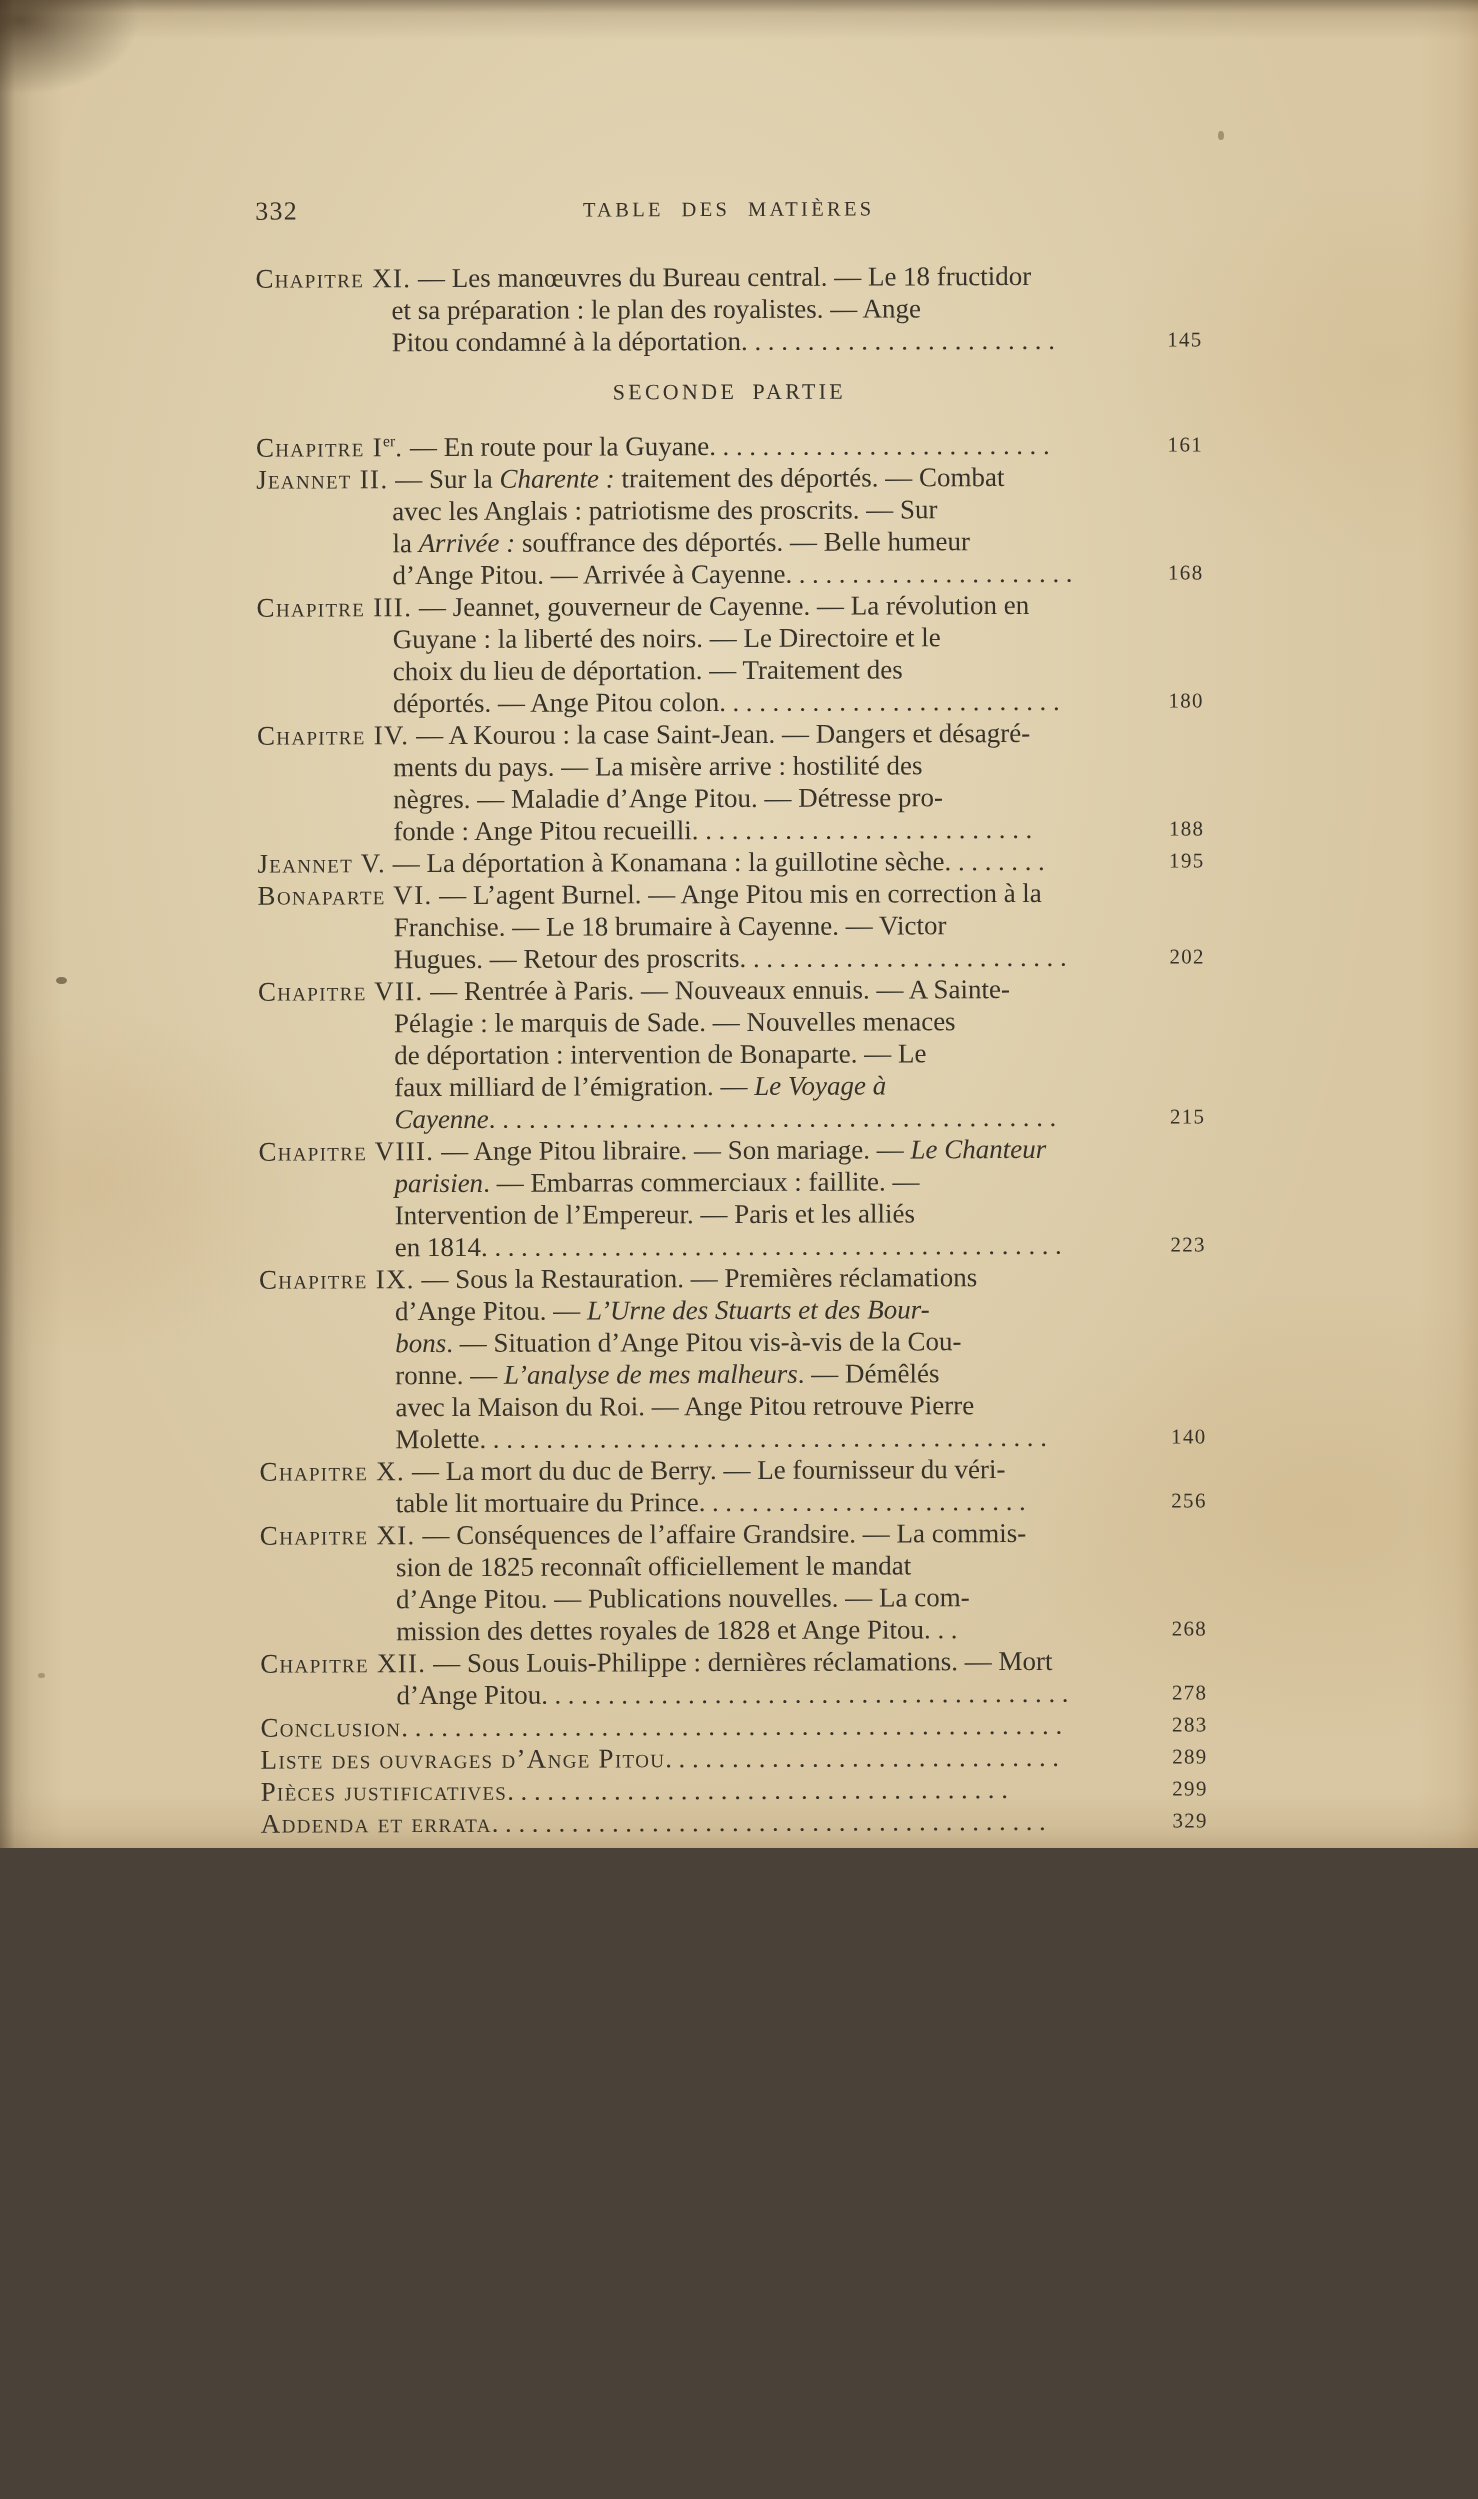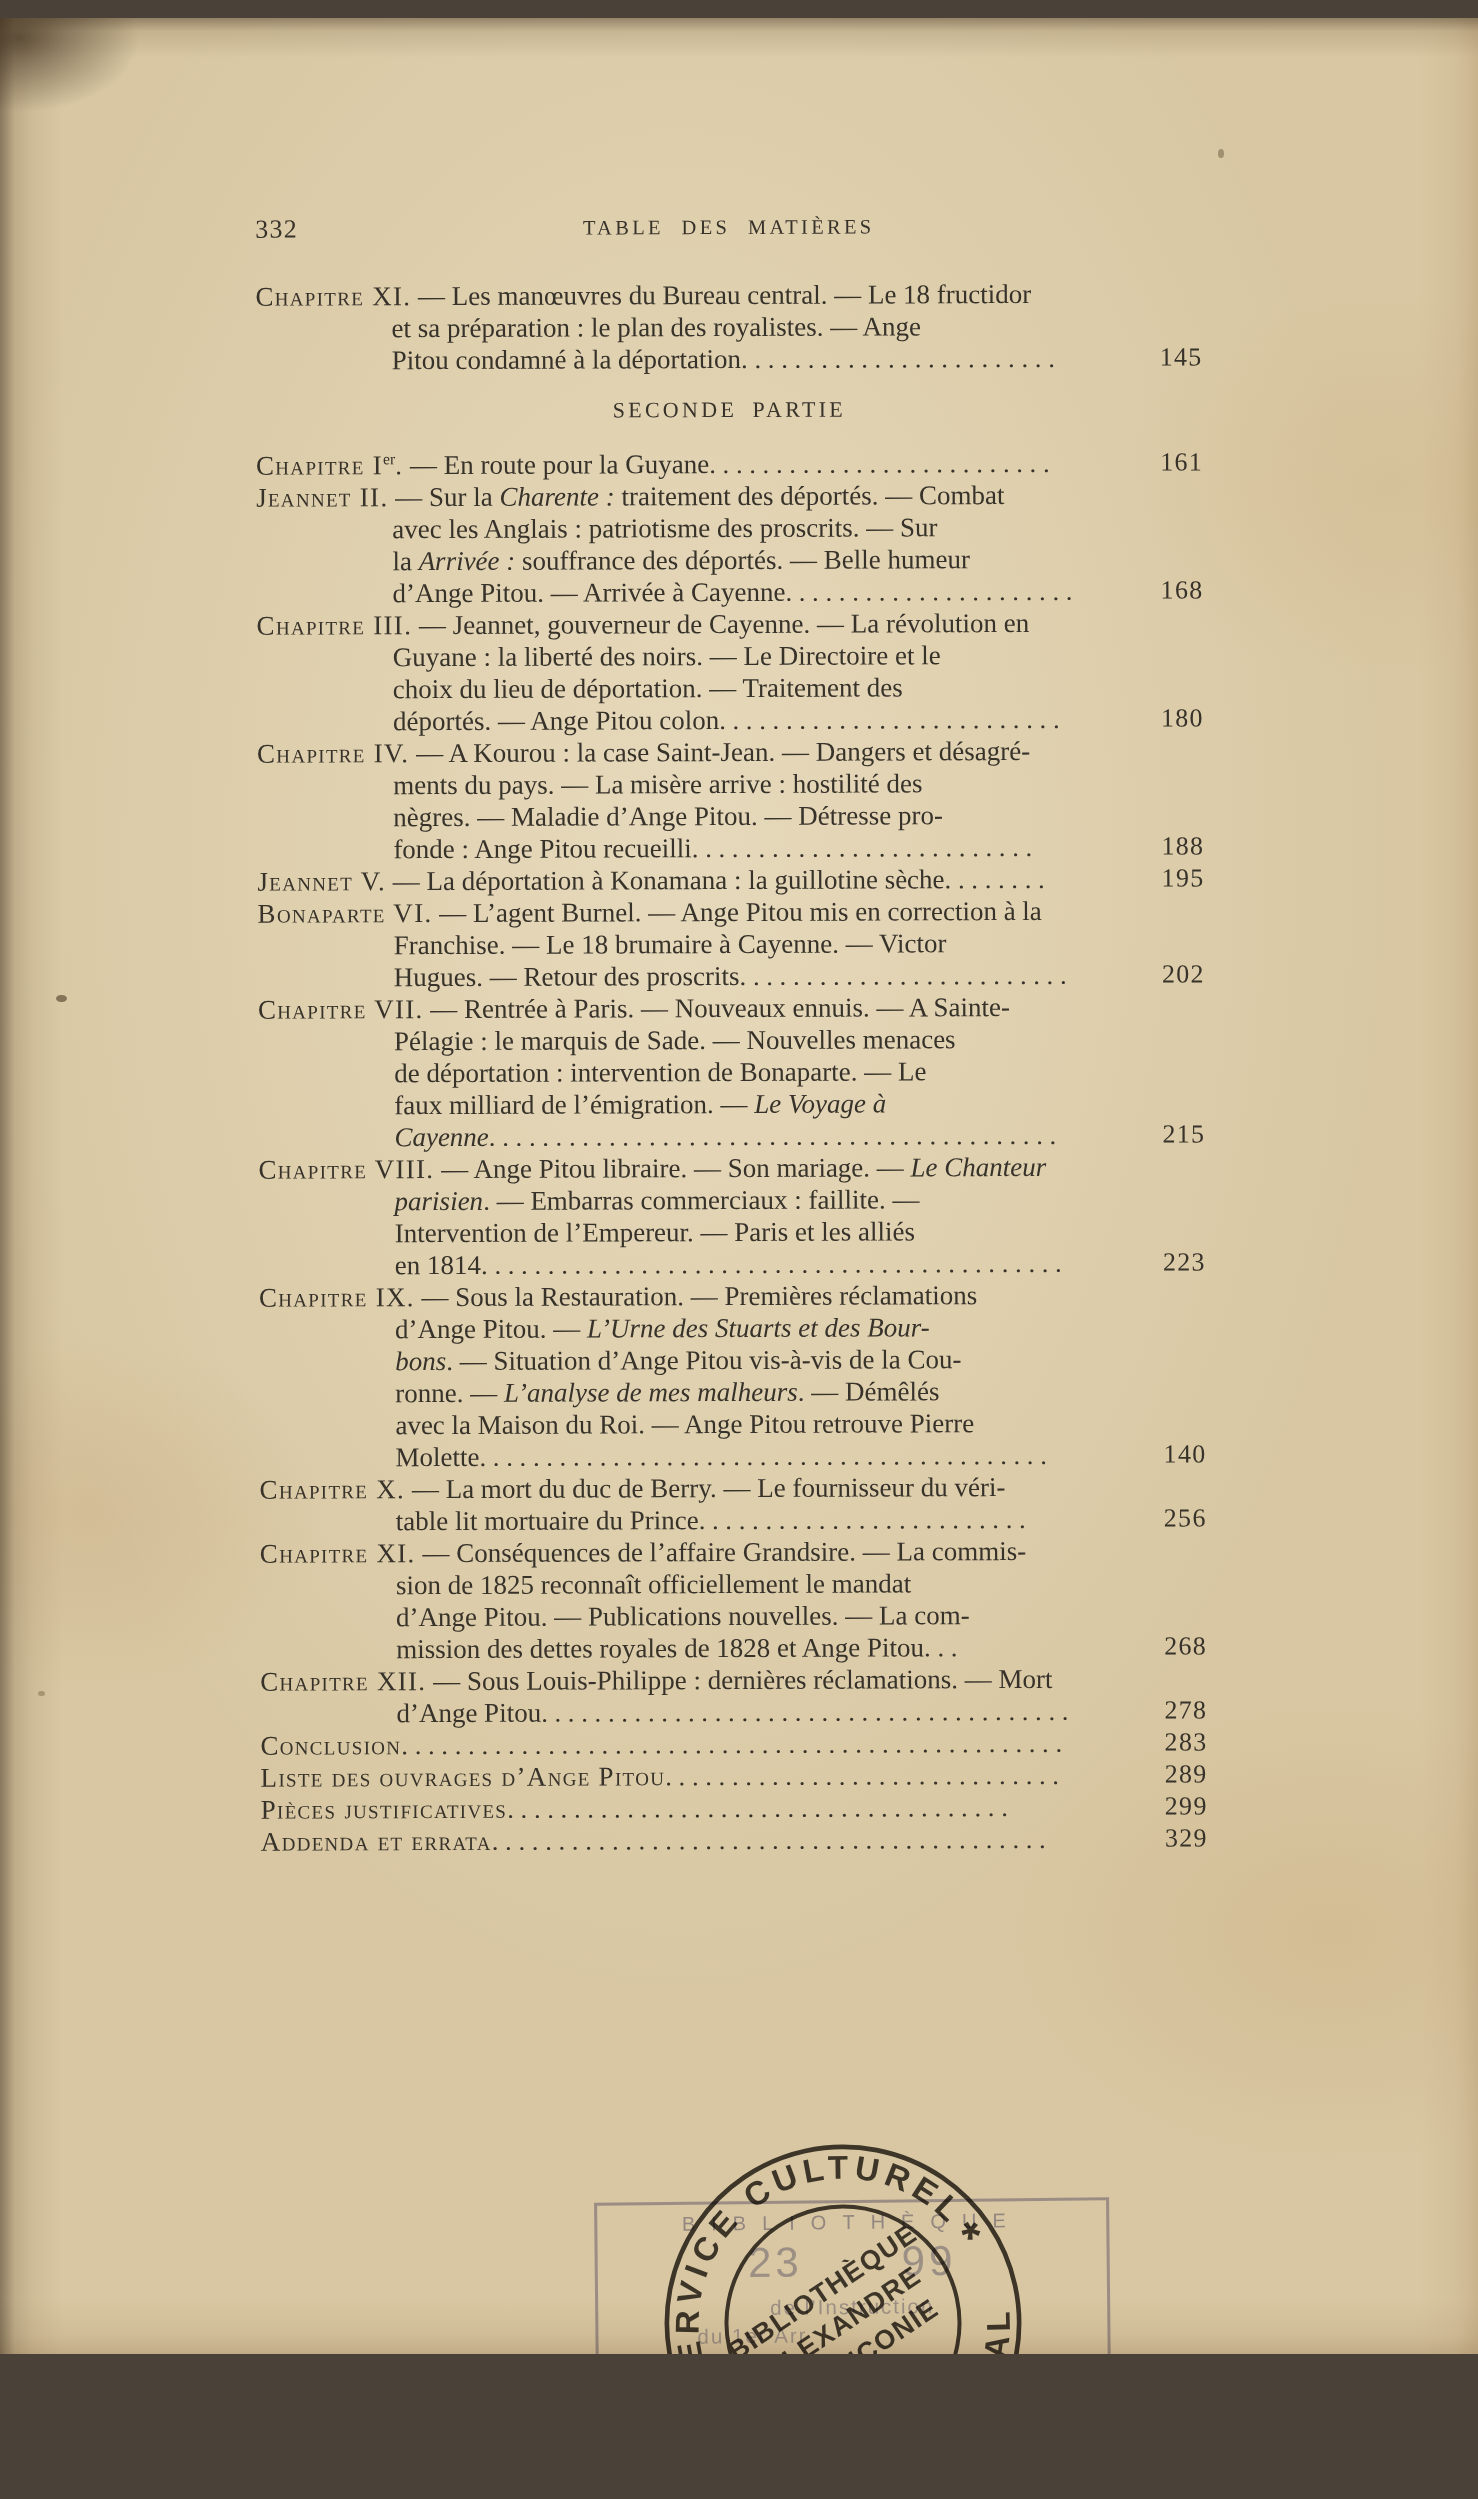--- a/index.html
+++ b/index.html
@@ -1,36 +1,35 @@
 <!DOCTYPE html>
 <html style="font-size:10.6px"><head>
 <meta charset="utf-8">
 <style>
   html, body { margin: 0; padding: 0; }
   body { background: #4a4238; }
 
   .page {
     position: relative;
     width: 1479px;
-    height: 2336px;
+    height: 1848px;
     overflow: hidden;
     font-family: "Liberation Serif", "DejaVu Serif", serif;
     color: #37322a;
     background:
       radial-gradient(159px 99px at 20px 20px, rgba(47,32,17,0.65), rgba(47,32,17,0) 75%),
       linear-gradient(90deg, rgba(56,40,24,0.5) 0px, rgba(97,74,47,0.22) 14.5px, rgba(120,95,62,0.1) 33px, rgba(0,0,0,0) 63px),
       linear-gradient(180deg, rgba(62,44,25,0.45) 0px, rgba(104,80,50,0.18) 13.2px, rgba(0,0,0,0) 40px),
       linear-gradient(270deg, rgba(151,116,74,0.25) 0px, rgba(168,136,92,0.1) 23px, rgba(0,0,0,0) 60px),
       linear-gradient(0deg, rgba(134,101,62,0.28) 0px, rgba(150,119,78,0.12) 20px, rgba(0,0,0,0) 56px),
       radial-gradient(410px 278px at 94% 20%, rgba(200,168,116,0.2), rgba(0,0,0,0) 70%),
       radial-gradient(463px 331px at 90% 82%, rgba(190,152,98,0.22), rgba(0,0,0,0) 70%),
       radial-gradient(344px 251px at 6% 64%, rgba(180,142,92,0.18), rgba(0,0,0,0) 70%),
       radial-gradient(992px 1587px at 46% 36%, rgba(248,240,219,0.45), rgba(248,240,219,0) 72%),
       #d8c7a2;
-    margin-top: 18px;
   }
 
   .content {
     position: absolute;
     left: 258px;
     top: 195px;
     width: 947px;
     transform: rotate(-0.2deg);
   }
 
@@ -49,21 +48,21 @@
 
   .label { font-variant-caps: small-caps; letter-spacing: 1.3px; }
   .label sup.label-sup { font-variant-caps: normal; font-size: 0.58em; vertical-align: super; letter-spacing: 0; }
 
   .seg.italic { font-style: italic; }
 
   .dots { letter-spacing: 6.6px; }
 
   .pagenum {
     position: absolute; right: 0; bottom: 0;
-    font-size: 26px; line-height: 32px; letter-spacing: 1.3px;
+    font-size: 21px; line-height: 32px; letter-spacing: 1.3px;
   }
 
   .section-heading {
     text-align: center;
     font-size: 22px;
     letter-spacing: 3.3px;
     word-spacing: 6.6px;
     margin: 18.5px 0 16px 0;
     white-space: pre;
   }

